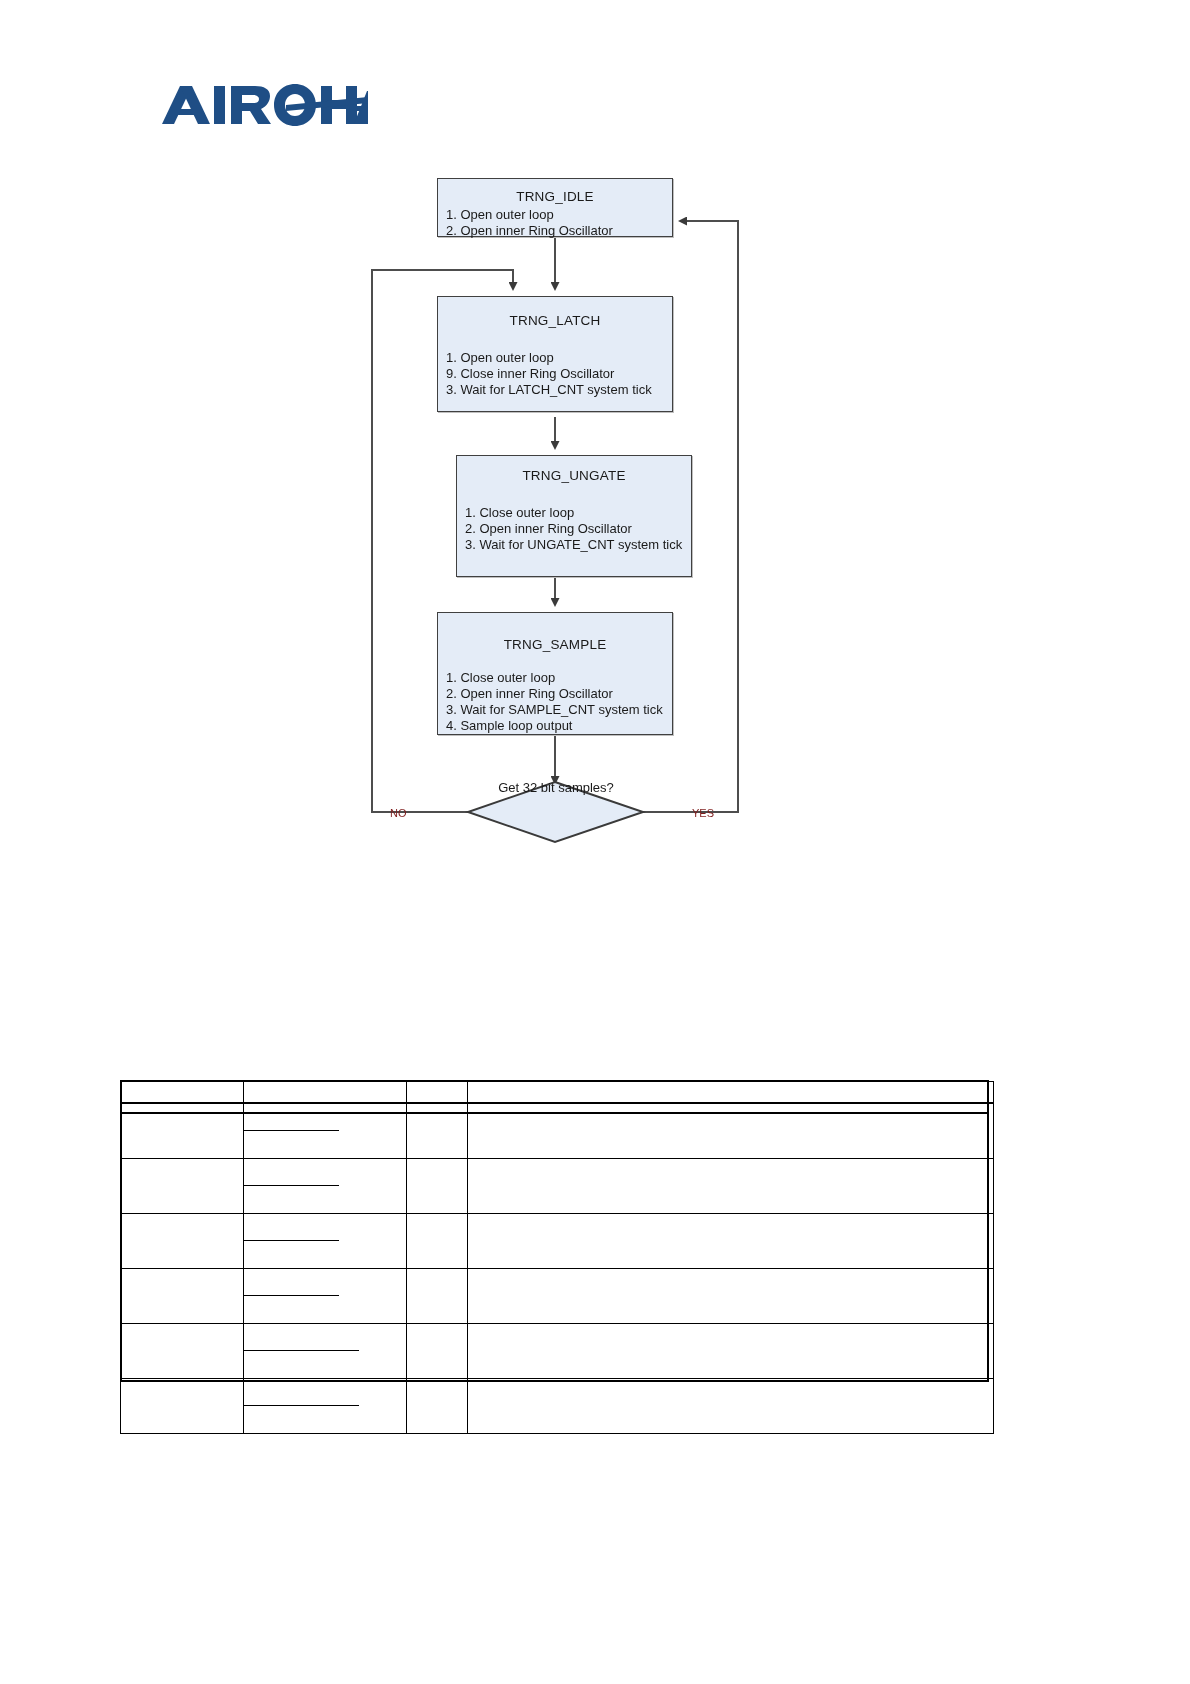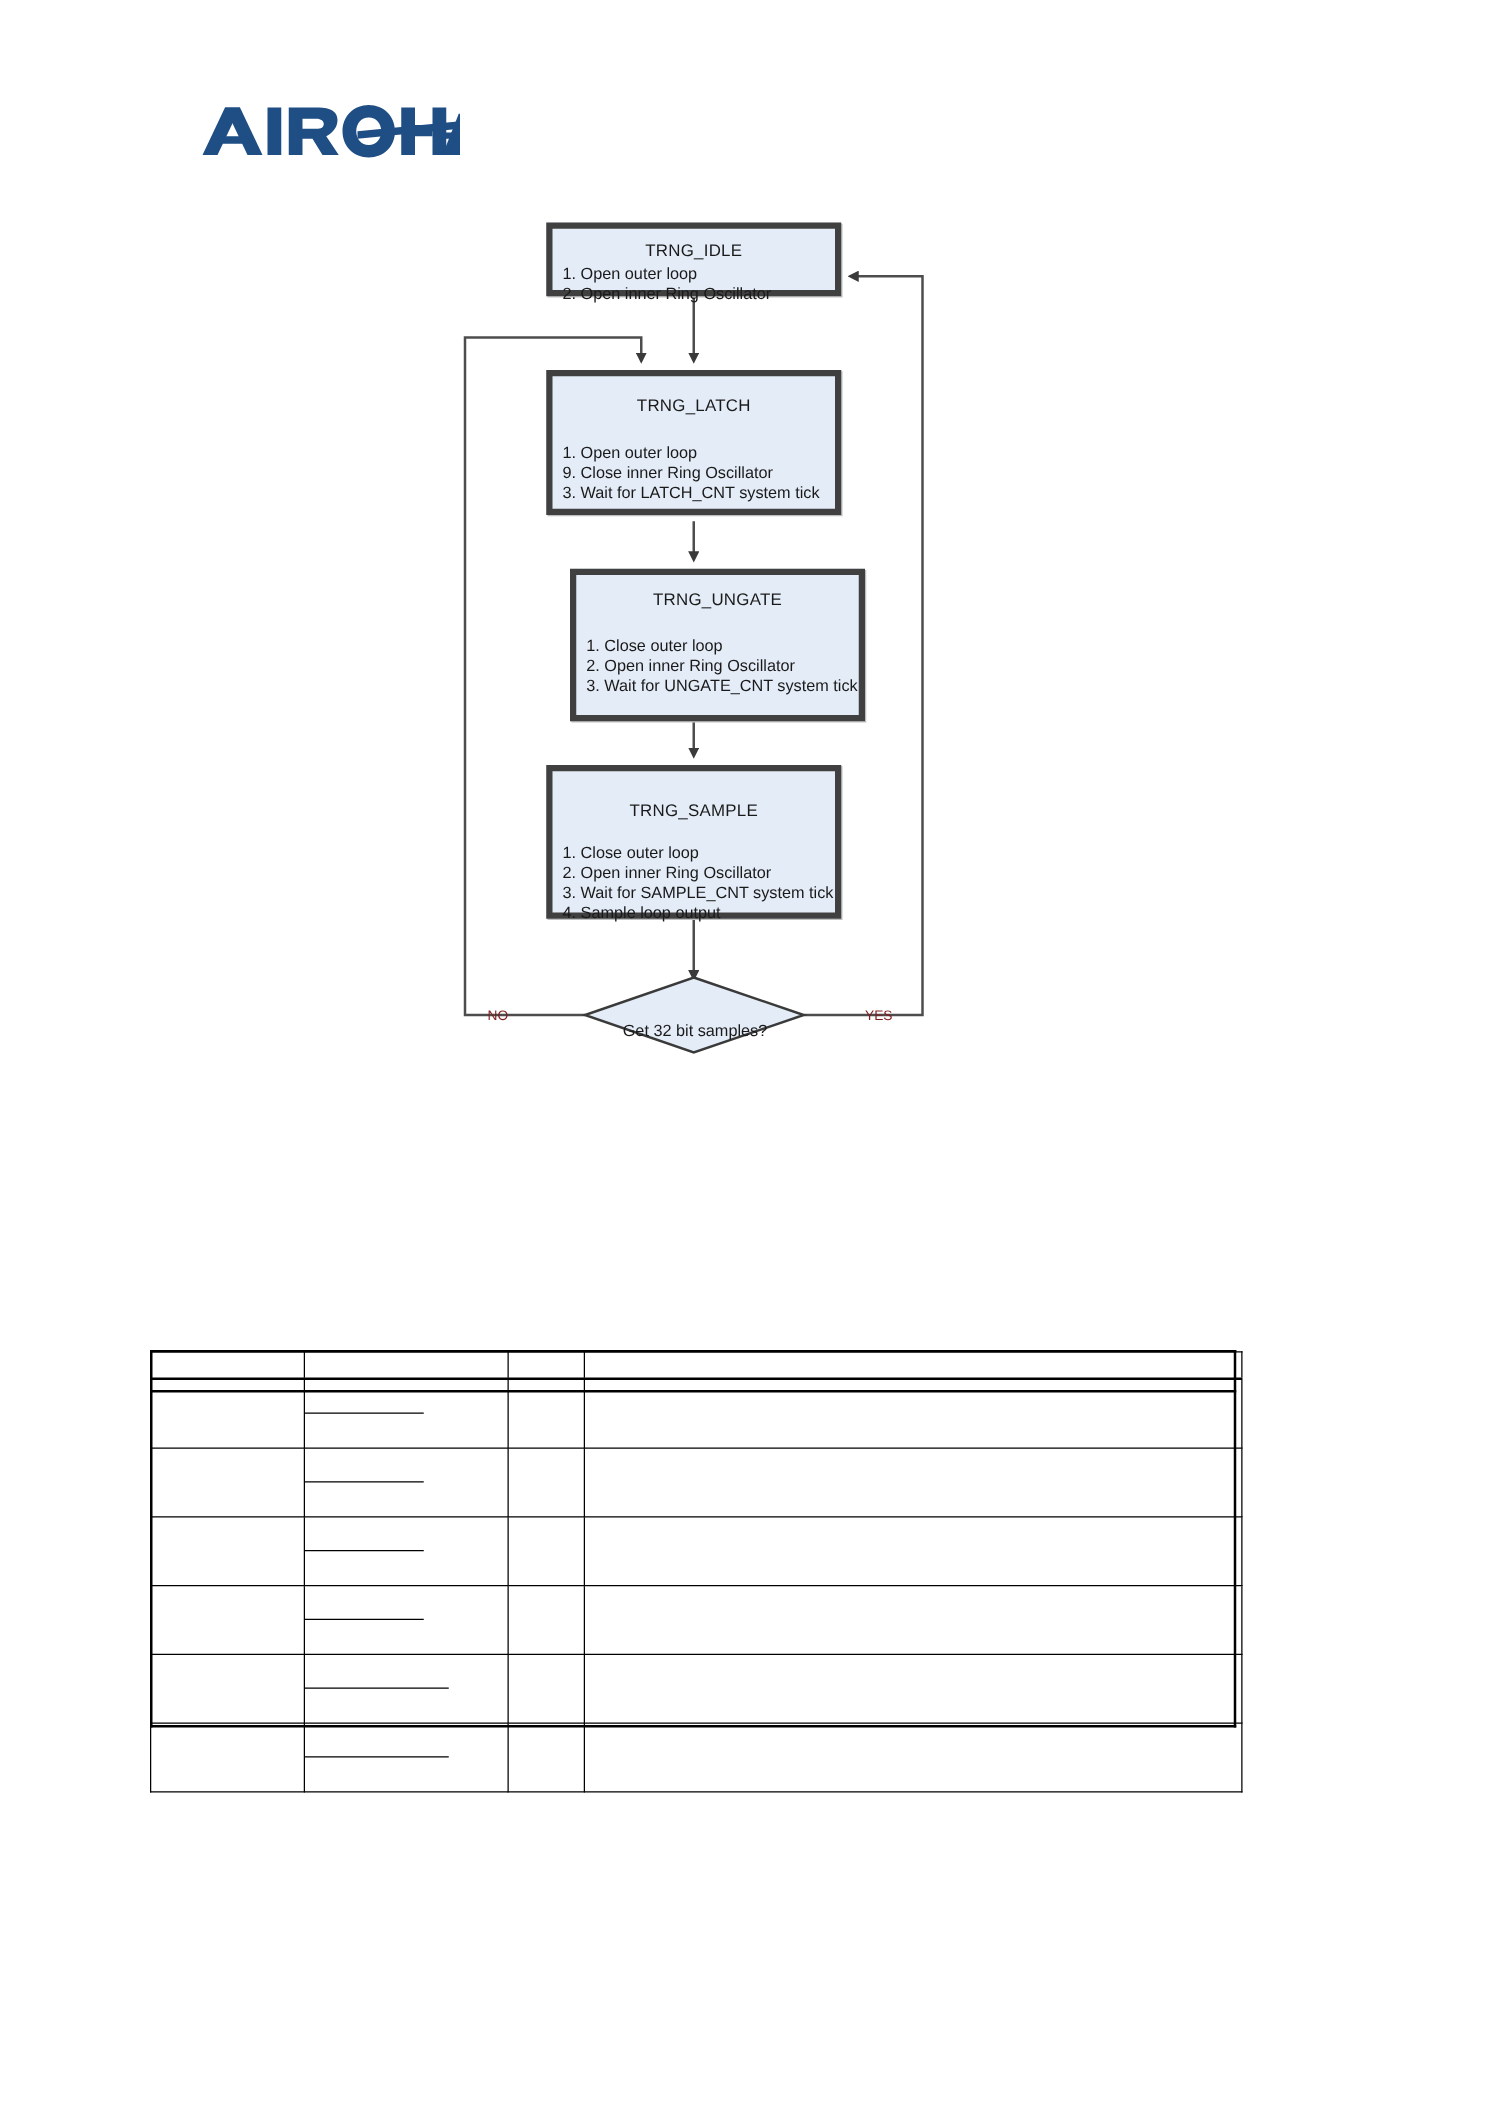--- a/index.html
+++ b/index.html
@@ -33,21 +33,21 @@
     top: 0;
     width: 1190px;
     height: 1000px;
     pointer-events: none;
   }
   .flow svg { display: block; }
 
   .node-box {
     position: absolute;
     background: #e4ecf7;
-    border: 5px solid #404040;
+    border: 1px solid #404040;
     box-sizing: border-box;
     box-shadow: 1px 1px 0 rgba(0,0,0,0.25);
   }
   .node-title {
     text-align: center;
     font-size: 13.5px;
     color: #1a1a1a;
     letter-spacing: 0.2px;
   }
   .node-lines {
@@ -83,21 +83,21 @@
   #node-sample .node-lines { margin: 18px 0 0 8px; }
 
   
   .diamond-label {
     position: absolute;
     font-size: 13px;
     color: #1a1a1a;
     text-align: center;
     width: 200px;
   }
-  #diamond-text { left: 456px; top: 817px; text-align: center; }
+  #diamond-text { left: 456px; top: 780px; text-align: center; }
 
   .branch-label {
     position: absolute;
     font-size: 11px;
     color: #7f1d1d;
     margin-top: 16px;
   }
   #label-no  { left: 390px; top: 791px; }
   #label-yes { left: 692px; top: 791px; }
 

